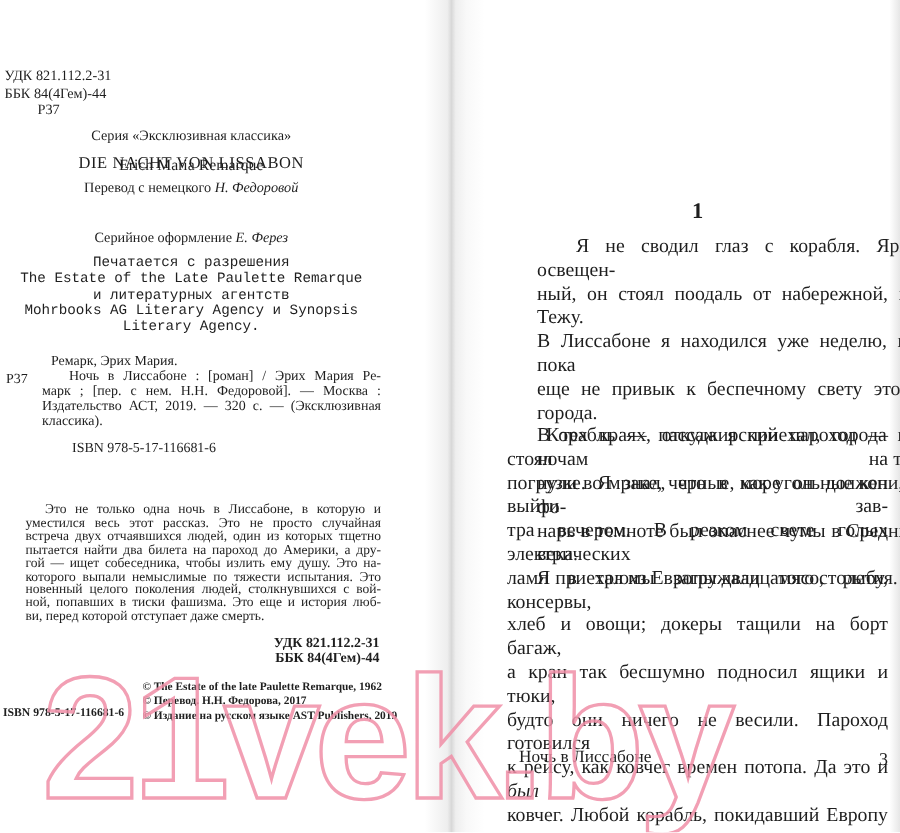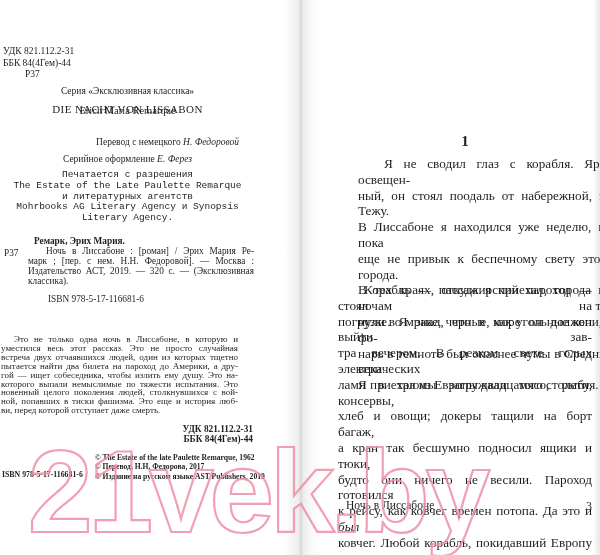--- a/index.html
+++ b/index.html
@@ -28,29 +28,29 @@
     background:linear-gradient(to right, rgba(80,80,80,0), rgba(80,80,80,0.14));
   }
 
   
   .lp-codes{left:3px;top:46px;font-size:9.5px;line-height:11.5px;}
   .lp-codes .r37{margin-left:22px;}
   .lp-center{left:0;width:255px;text-align:center;}
   .lp-series{top:86px;font-size:9.5px;}
   .lp-author{top:105px;font-size:10.5px;}
   .lp-title{top:103px;font-size:11px;letter-spacing:0.4px;}
-  .lp-translation{top:137px;font-size:9.5px;margin-left:40px;}
+  .lp-translation{top:121px;font-size:9.5px;}
   .lp-design{top:154px;font-size:9.5px;}
   .lp-permission{top:170px;font-size:9.5px;line-height:10.8px;font-family:Liberation Mono, monospace;}
-  .lp-card-author{left:34px;top:236px;font-size:9.3px;font-weight:bold;}
+  .lp-card-author{left:34px;top:236px;font-size:9.3px;font-weight:normal;}
   .lp-card-code{left:4px;top:248px;font-size:9.3px;}
   .lp-card-lines{left:28px;top:247px;width:226px;font-size:9.3px;line-height:9.9px;--ind:18px;}
   .lp-isbn-card{left:48px;top:294px;font-size:9.3px;}
   .lp-ann1{left:17px;top:304px;width:237px;font-size:9px;line-height:9.7px;--ind:13px;}
-  .lp-ann2{left:1px;top:335px;width:237px;font-size:9px;line-height:8.9px;--ind:13px;}
+  .lp-ann2{left:17px;top:335px;width:237px;font-size:9px;line-height:8.9px;--ind:13px;}
   .lp-udk-bottom{left:0;top:424px;width:253px;text-align:right;font-size:9.3px;line-height:10.2px;font-weight:bold;}
   .lp-copyright{left:95px;top:453px;font-size:7.6px;line-height:9.4px;font-weight:bold;}
   .lp-isbn-bottom{left:2px;top:470px;font-size:7.8px;font-weight:bold;}
 
   
   .rp-chapter{left:38px;top:133px;width:254px;text-align:center;font-size:15px;font-weight:bold;}
   .rp-para{left:38px;width:254px;font-size:13.2px;line-height:15.8px;--ind:26px;}
   .rp-para1{top:156px;margin-left:20px;}
   .rp-para2{top:282px;}
   .rp-footer-title{left:46px;top:499px;font-size:11.5px;}

